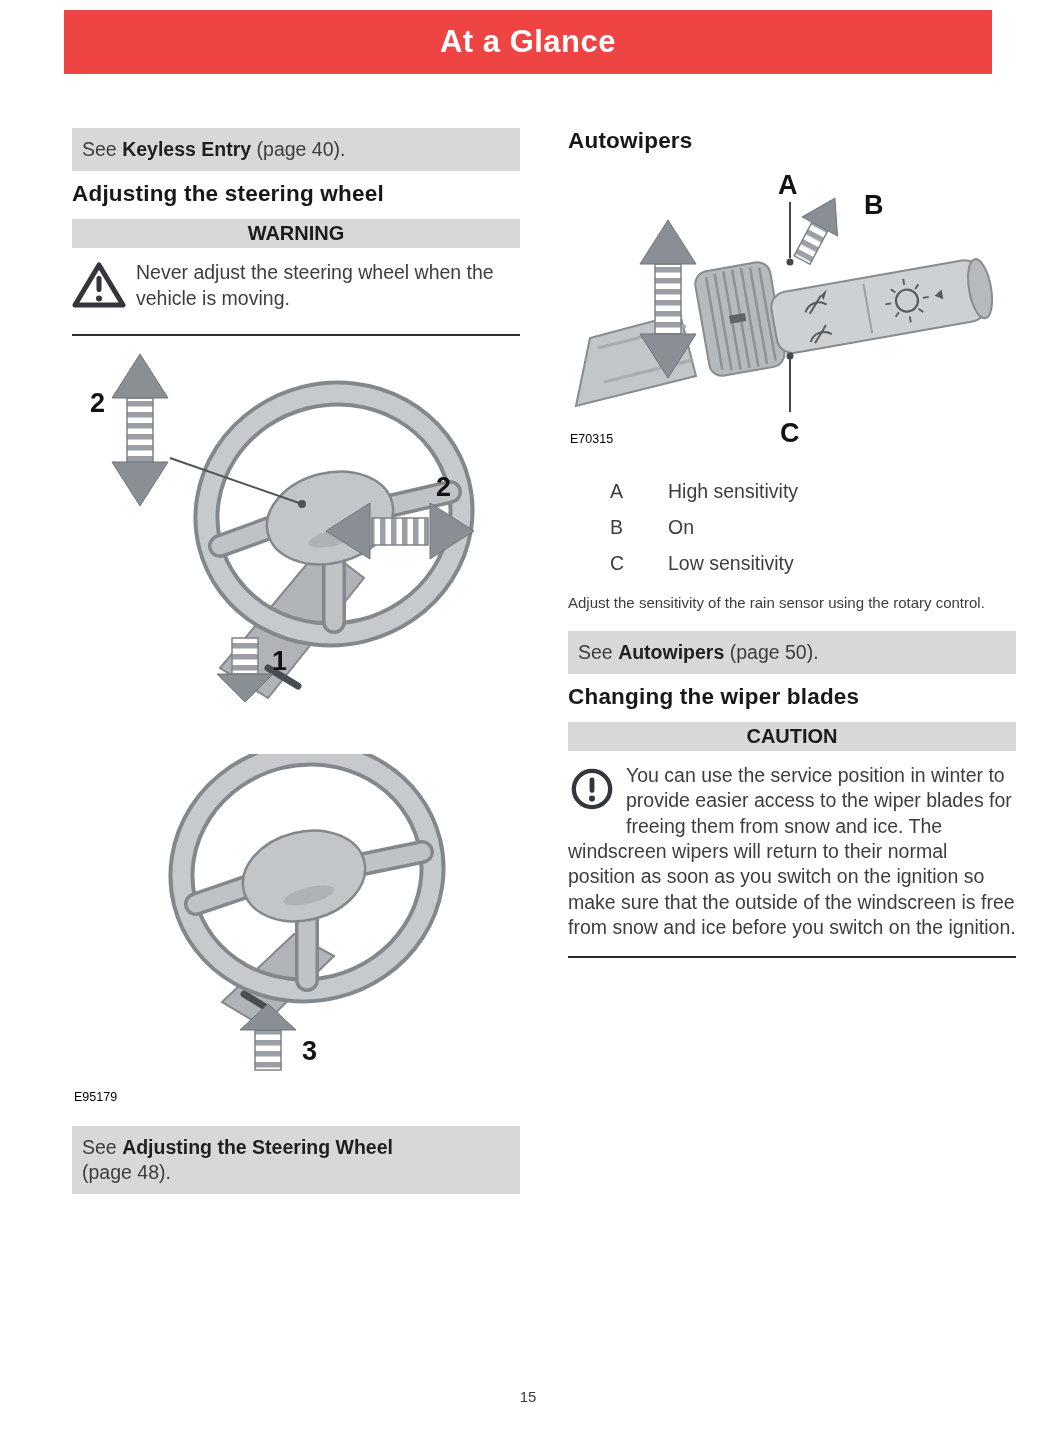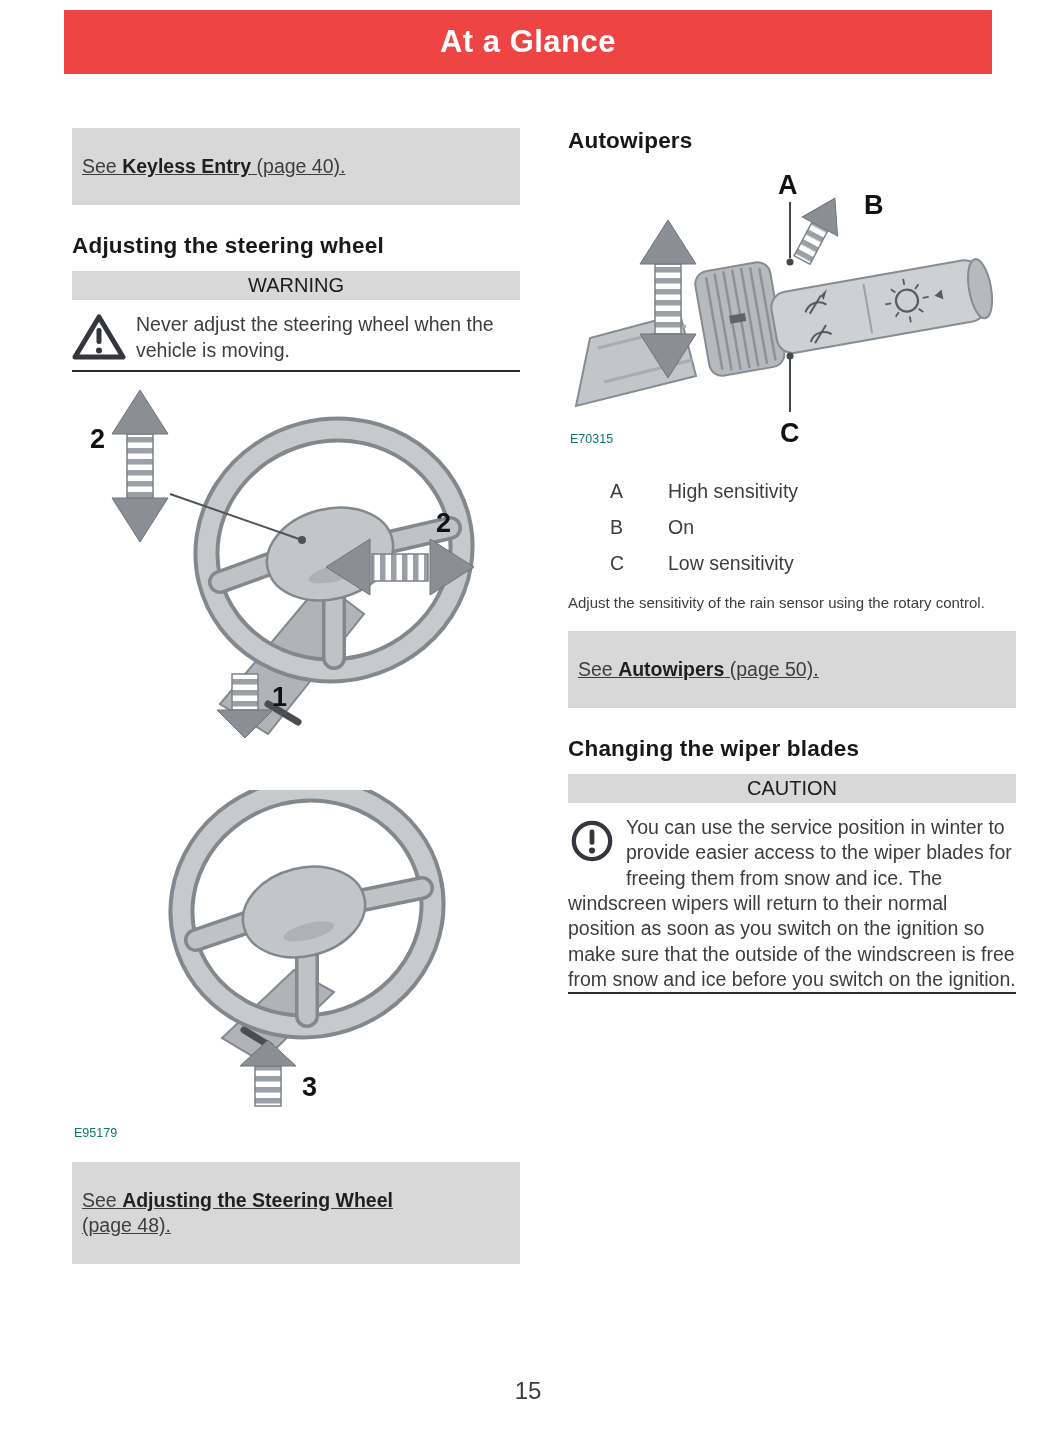--- a/index.html
+++ b/index.html
@@ -11,61 +11,61 @@
   }
   .titlebar {
     margin:10px 64px 0; height:64px; background:#ef4444; color:#ffffff;
     display:flex; align-items:center; justify-content:center;
     font-size:31px; font-weight:bold; letter-spacing:.5px;
   }
   .columns { display:flex; gap:48px; padding:54px 40px 0 72px; }
   .col { width:448px; flex:0 0 448px; }
 
   .refbox {
-    background:#d8d8d8; padding:26px 10px; font-size:19.5px; line-height:1.3;
-    color:#3d3d3d; margin-bottom:28px;text-decoration:underline;
+    background:#d8d8d8; padding:9px 10px; font-size:19.5px; line-height:1.3;
+    color:#3d3d3d; margin-bottom:10px;
   }
   .refbox b { color:#1f1f1f; }
   .block { display:block; }
 
   h2 {
     font-size:22.5px; font-weight:bold; color:#181818;
     margin:8px 0 12px; letter-spacing:.2px;
   }
   .col > h2:first-child { margin-top:0; }
 
   .alertbar {
-    background:#d8d8d8; text-align:center; font-weight:normal; font-size:20px;
+    background:#d8d8d8; text-align:center; font-weight:bold; font-size:20px;
     color:#1b1b1b; padding:3px 0; margin-bottom:12px;
   }
   .alertbody {
-    border-bottom:2px solid #2c2c2c; margin-bottom:10px;
+    border-bottom:2px solid #2c2c2c; padding-bottom:16px; margin-bottom:10px;
     font-size:19.5px; line-height:1.3; color:#3d3d3d;
   }
   .alertbody::after { content:""; display:block; clear:both; }
   .warn-icon { float:left; width:54px; margin:1px 10px 2px 0; }
   .caution-icon { float:left; width:44px; margin:4px 12px 4px 2px; }
 
   figure { margin:0; }
   .fig1 { margin-top:10px; }
   .fig-gap { margin-top:44px; }
-  .figcaption { font-size:12.5px; color:#0f766e; margin:2px 0 0 2px; }
+  .figcaption { font-size:12.5px; color:#000000; margin:2px 0 0 2px; }
   .figcaption.overlap { margin-top:-30px; }
 
   .figlabel { font-family:"Liberation Sans", sans-serif; font-weight:bold; font-size:27px; fill:#121212; }
 
   .legend { margin:34px 0 18px; padding-left:42px; }
   .legend-row { display:flex; margin-bottom:13px; font-size:19.5px; }
   .legend-key { width:58px; flex:0 0 58px; }
 
   .bodytext { font-size:15px; line-height:1.3; margin:4px 0 18px; }
 
   .pagenum {
     position:absolute; bottom:44px; left:0; width:100%;
-    text-align:center; font-size:24px; color:#3d3d3d;
+    text-align:center; font-size:15px; color:#3d3d3d;
   }
 </style>
 </head>
 <body>
 
 <div class="page">
 
   <header class="titlebar">
     <span>At a Glance</span>
   </header>

